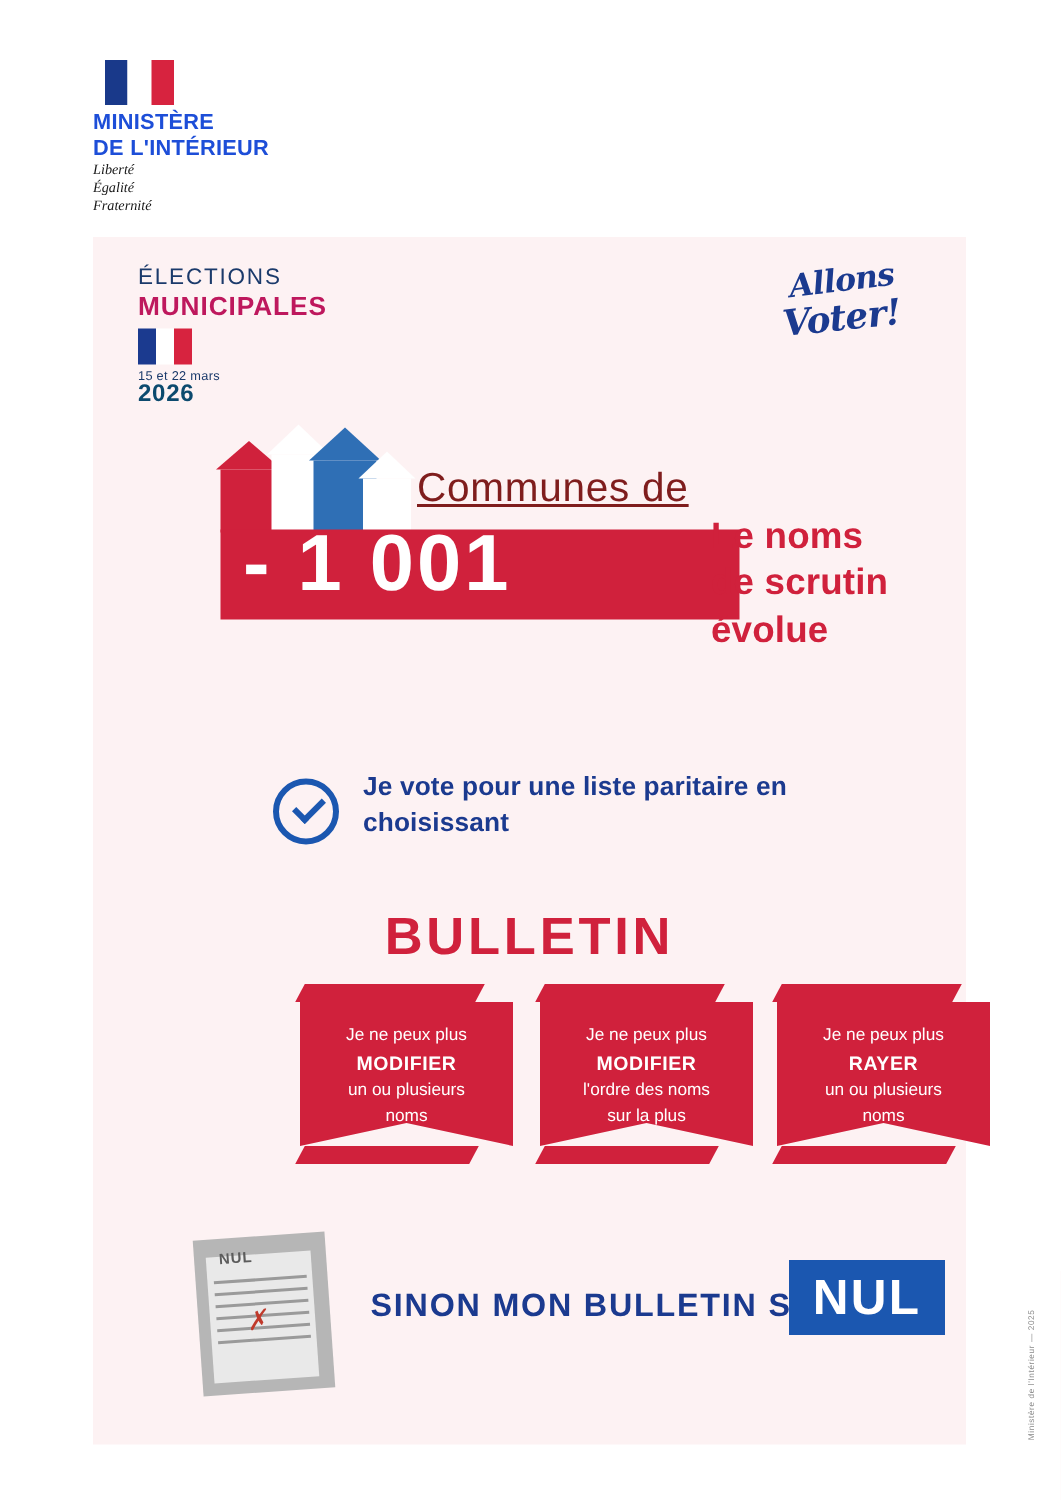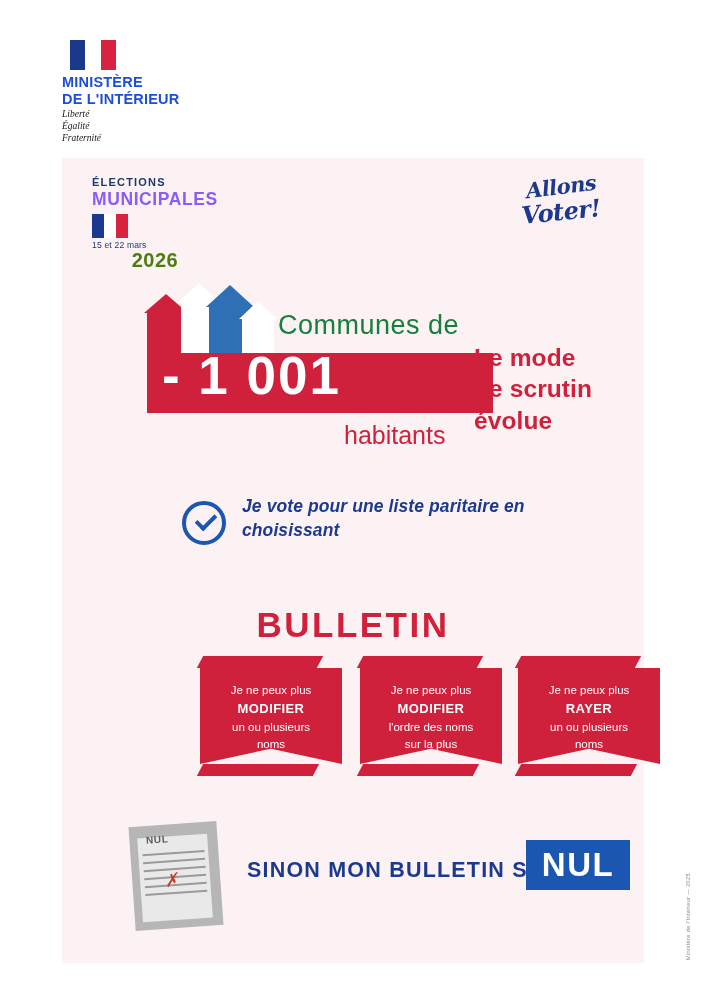--- a/index.html
+++ b/index.html
@@ -69,56 +69,55 @@
     background: #fdf2f3;
   }
 
   
   .elec-block {
     position: absolute;
     left: 30px;
     top: 18px;
   }
   .elec-line1 {
-    font-size: 11px;
+    font-size: 15px;
     letter-spacing: 1.2px;
     color: #1b3a6b;
-    font-weight: 700;
+    font-weight: 400;
     text-transform: uppercase;
   }
   .elec-line2 {
     font-size: 17.5px;
     letter-spacing: 0.6px;
     font-weight: bold;
-    color: #8b5cf6;
+    color: #be185d;
     text-transform: uppercase;
     margin-top: 1px;
   }
   .small-flag {
     width: 36px;
     height: 24px;
     display: flex;
     margin-top: 4px;
     margin-bottom: 2px;
   }
   .small-flag .b { width: 33.34%; background: #1b3a8f; }
   .small-flag .w { width: 33.33%; background: #ffffff; }
   .small-flag .r { width: 33.33%; background: #d7233f; }
   .elec-date {
     font-size: 8.5px;
     color: #1b3a6b;
     letter-spacing: 0.2px;
   }
   .elec-year {
-    font-size: 20px;
-    font-weight: bold;
-    color: #4d7c0f;
+    font-size: 16px;
+    font-weight: bold;
+    color: #0c4a6e;
     letter-spacing: 0.5px;
     margin-top: -1px;
-    text-align: center;
   }
 
   .allons-voter {
     position: absolute;
     right: 28px;
     top: 16px;
     width: 110px;
     text-align: center;
     color: #1b3a8f;
   }
@@ -191,22 +190,23 @@
   }
   .house-white2 .body {
     width: 32px; height: 36px; background: #ffffff; margin: 0 auto;
   }
 
   .communes-de {
     position: absolute;
     left: 216px;
     top: 152px;
     font-size: 27px;
-    color: #15803d;
+    color: #7f1d1d;
     letter-spacing: 0.5px;
+    text-decoration: underline;
   }
   .red-bar {
     position: absolute;
     left: 85px;
     top: 195px;
     width: 346px;
     height: 60px;
     background: #d0213c;
   }
   .big-number {
@@ -235,23 +235,22 @@
     font-weight: bold;
     color: #d0213c;
     line-height: 1.28;
     letter-spacing: 0.1px;
   }
 
   
   .check-row {
     position: absolute;
     left: 120px;
-    top: 337px;
+    top: 355px;
     width: 440px;
-    font-style: italic;
   }
   .check-icon {
     position: absolute;
     left: 0;
     top: 6px;
     width: 44px;
     height: 44px;
     border: 4px solid #1b57b0;
     border-radius: 50%;
     box-sizing: border-box;
@@ -501,24 +500,23 @@
     </div>
     <div class="house house-white2">
       <div class="roof"></div>
         <div class="body"></div>
     </div>
   </div>
 
   <div class="communes-de">Communes de</div>
   <div class="red-bar"></div>
   <div class="big-number">- 1 001</div>
-  <div class="habitants">habitants</div>
 
   <div class="mode-scrutin">
-    <div>Le mode</div>
+    <div>Le noms</div>
     <div>de scrutin évolue</div>
   </div>
 
   <div class="check-row">
     <div class="check-icon"></div>
     <div class="check-text">
       <div>Je vote pour une liste paritaire en choisissant</div>
     </div>
   </div>
 

